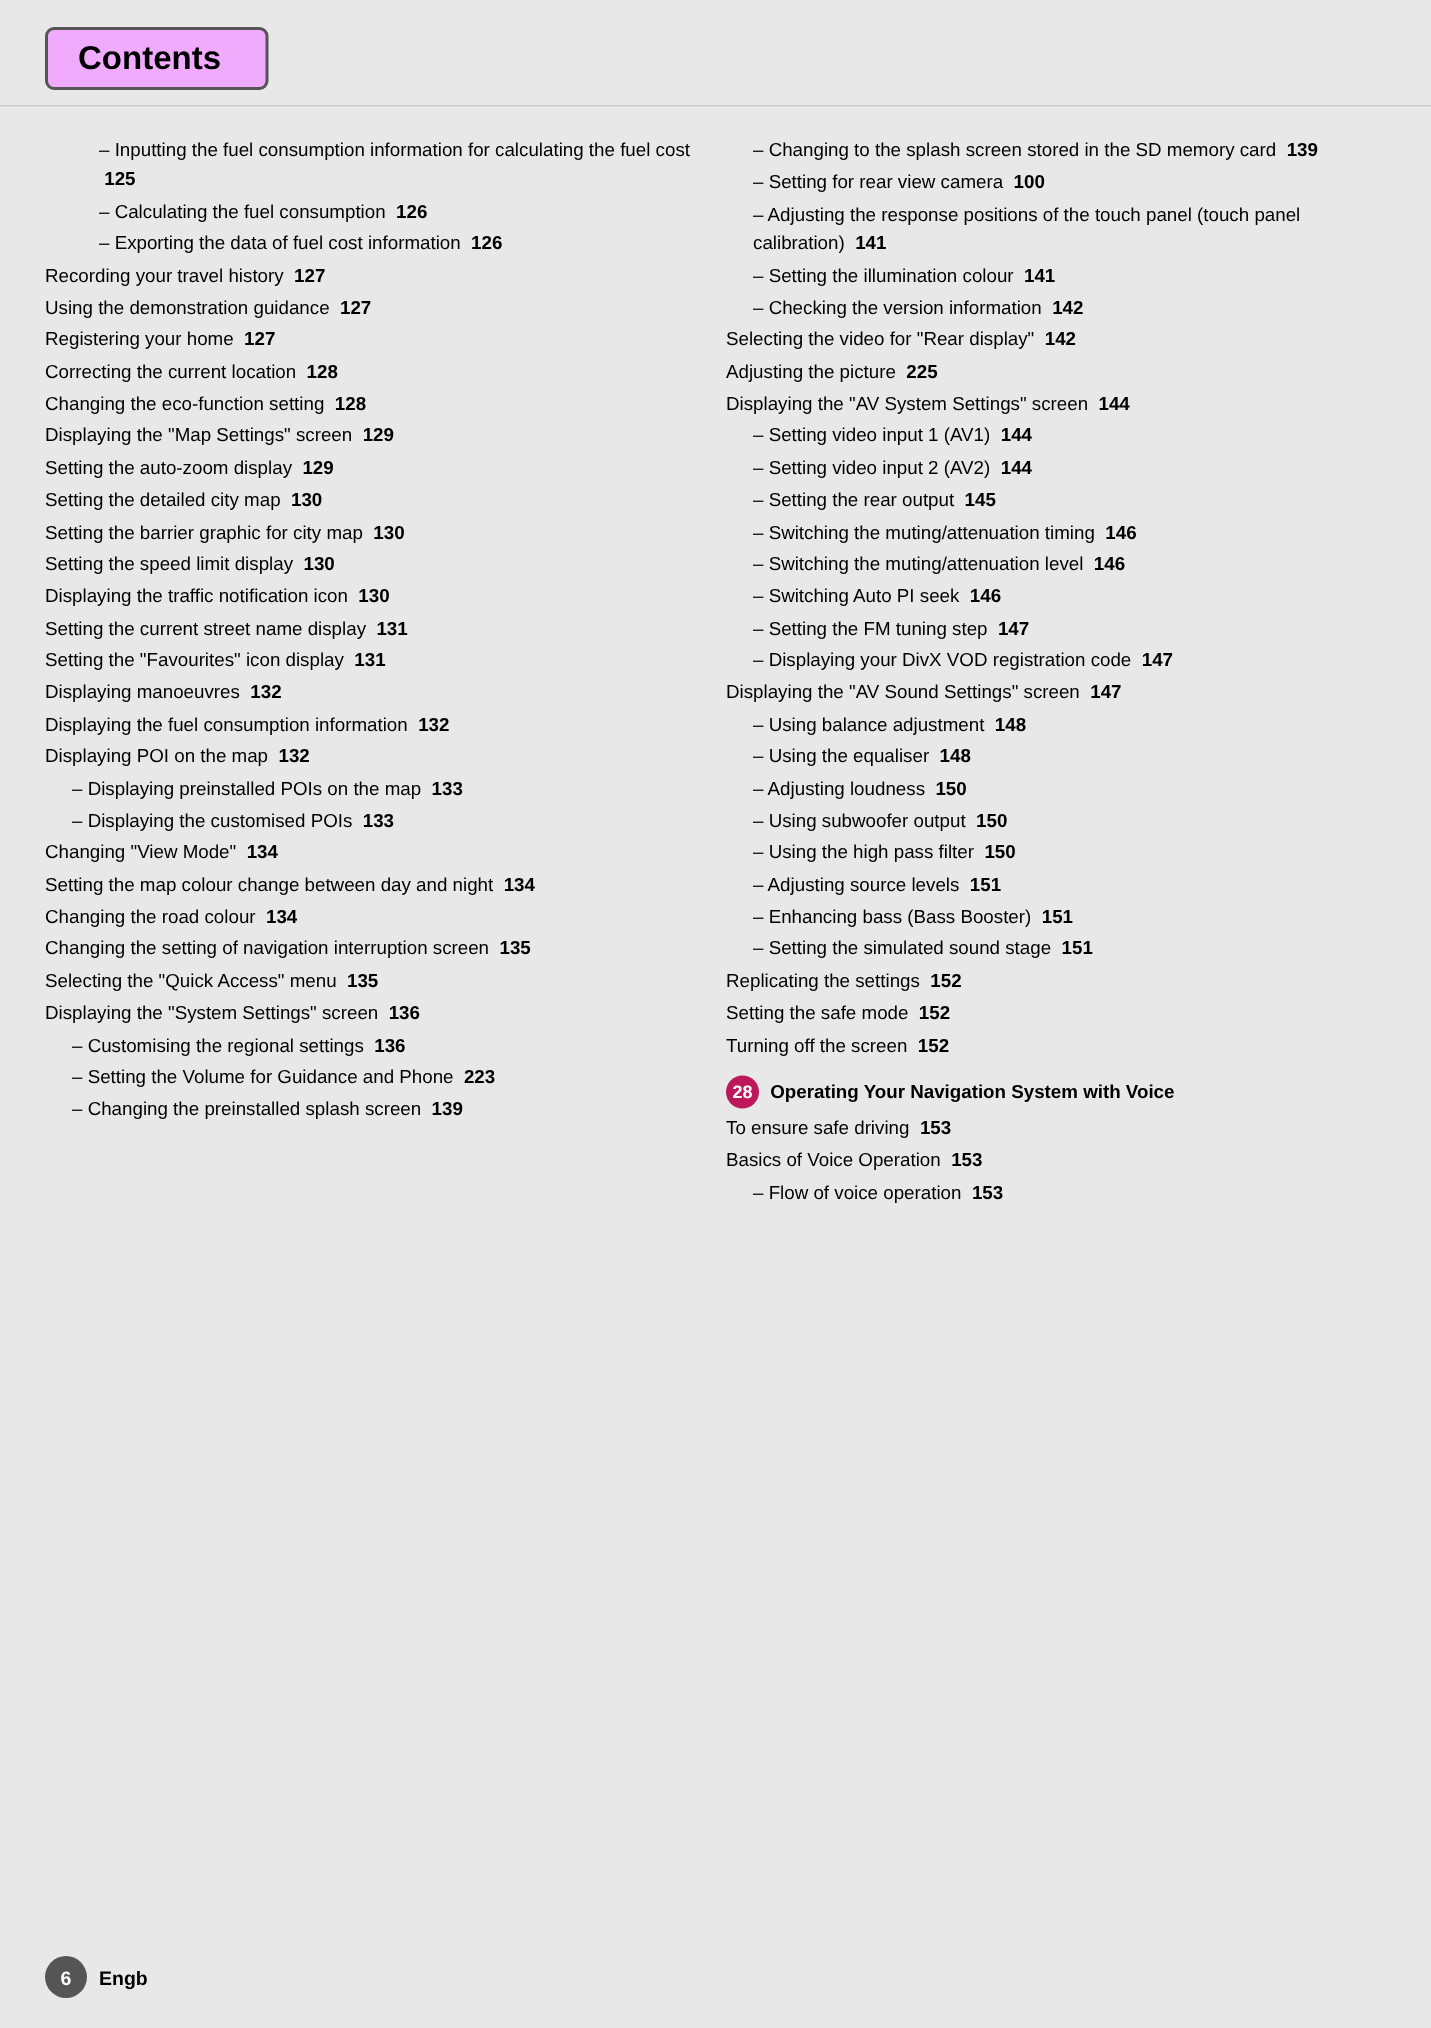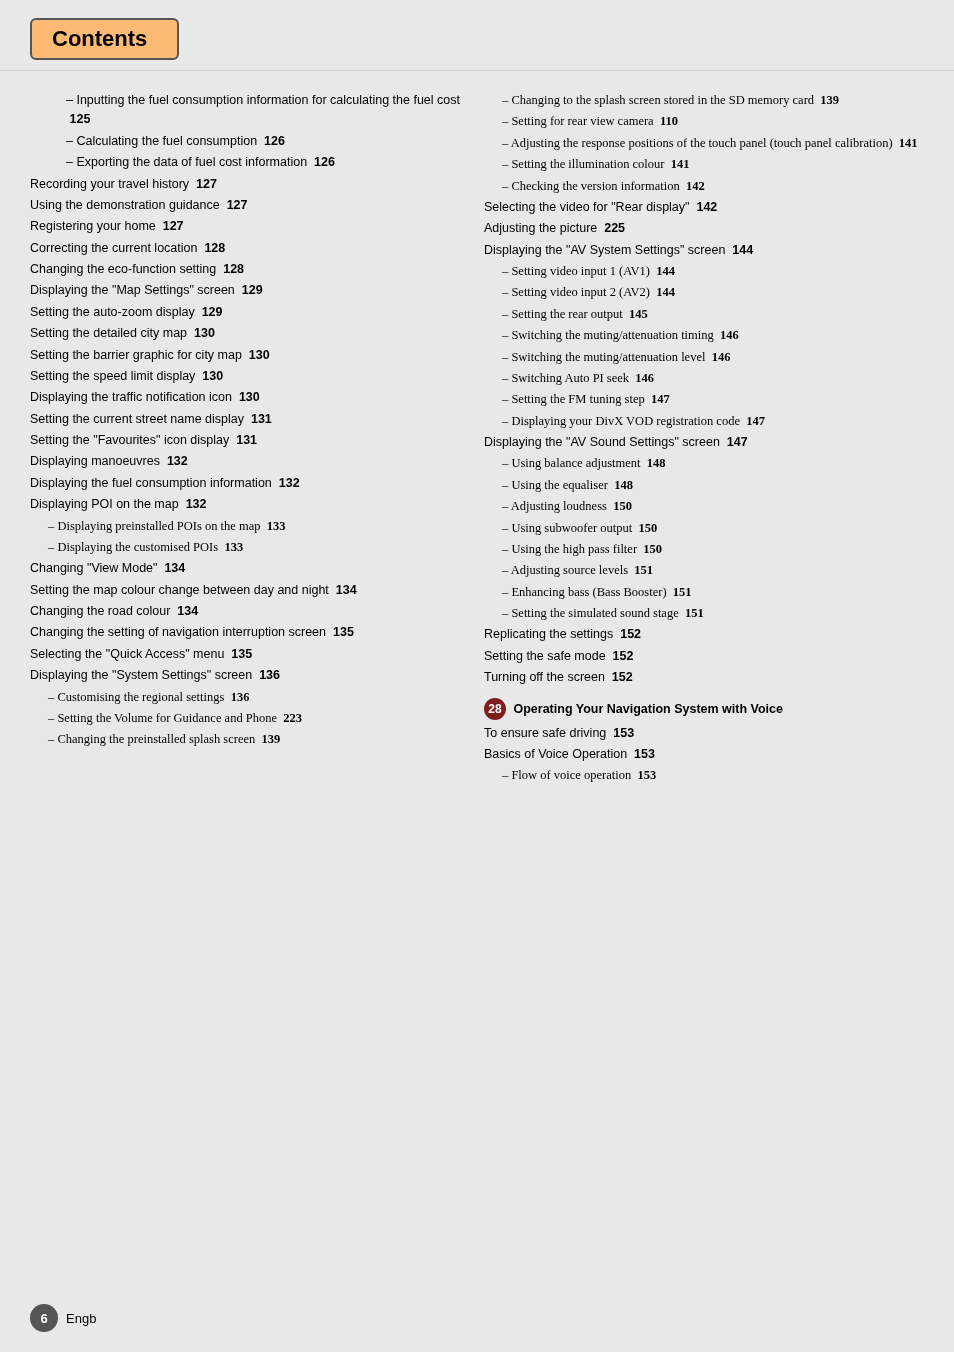--- a/index.html
+++ b/index.html
@@ -20,21 +20,21 @@
     .header-bar {
       background: #e8e8e8;
       padding: 18px 30px 10px 30px;
       border-bottom: 1px solid #ccc;
     }
     .header-box {
       display: inline-block;
       border: 2px solid #555;
       border-radius: 6px;
       padding: 6px 30px 6px 20px;
-      background: #fdba74;
+      background: #f0abfc;
     }
     .header-box h1 {
       font-size: 22px;
       font-weight: bold;
       color: #000;
     }
     .content-area {
       display: flex;
       padding: 20px 30px 20px 30px;
       gap: 14px;
@@ -48,34 +48,33 @@
       flex: 1;
       font-size: 12.5px;
       line-height: 1.55;
     }
     .toc-item {
       margin-bottom: 2px;
     }
     .toc-item .indent1 {
       padding-left: 18px;
       display: block;
-      font-family: Liberation Serif, serif;
     }
     .toc-item .indent2 {
       padding-left: 36px;
       display: block;
     }
     .page-num {
       font-weight: bold;
     }
     .section-number {
       display: inline-block;
       width: 22px;
       height: 22px;
-      background: #7f1d1d;
+      background: #be185d;
       color: #fff;
       border-radius: 50%;
       text-align: center;
       line-height: 22px;
       font-size: 12px;
       font-weight: bold;
       margin-right: 4px;
     }
     .footer {
       position: absolute;
@@ -92,21 +91,21 @@
       background: #555;
       color: #fff;
       border-radius: 50%;
       width: 28px;
       height: 28px;
       font-size: 13px;
       font-weight: bold;
     }
     .footer-lang {
       font-size: 13px;
-      font-weight: normal;
+      font-weight: bold;
       color: #000;
     }
   </style>
 </head>
 <body>
 
 <div class="page">
 
   <div class="header-bar">
     <div class="header-box">
@@ -163,21 +162,21 @@
       <div class="toc-item">
         <span class="indent1">– Changing the preinstalled splash screen &nbsp;<span class="page-num">139</span></span>
       </div>
     </div>
 
     <div class="col-right">
       <div class="toc-item">
         <span class="indent1">– Changing to the splash screen stored in the SD memory card &nbsp;<span class="page-num">139</span></span>
       </div>
       <div class="toc-item">
-        <span class="indent1">– Setting for rear view camera &nbsp;<span class="page-num">110</span></span>
+        <span class="indent1">– Setting for rear view camera &nbsp;<span class="page-num">100</span></span>
       </div>
       <div class="toc-item">
         <span class="indent1">– Adjusting the response positions of the touch panel (touch panel calibration) &nbsp;<span class="page-num">141</span></span>
       </div>
       <div class="toc-item">
         <span class="indent1">– Setting the illumination colour &nbsp;<span class="page-num">141</span></span>
       </div>
       <div class="toc-item">
         <span class="indent1">– Checking the version information &nbsp;<span class="page-num">142</span></span>
       </div>

